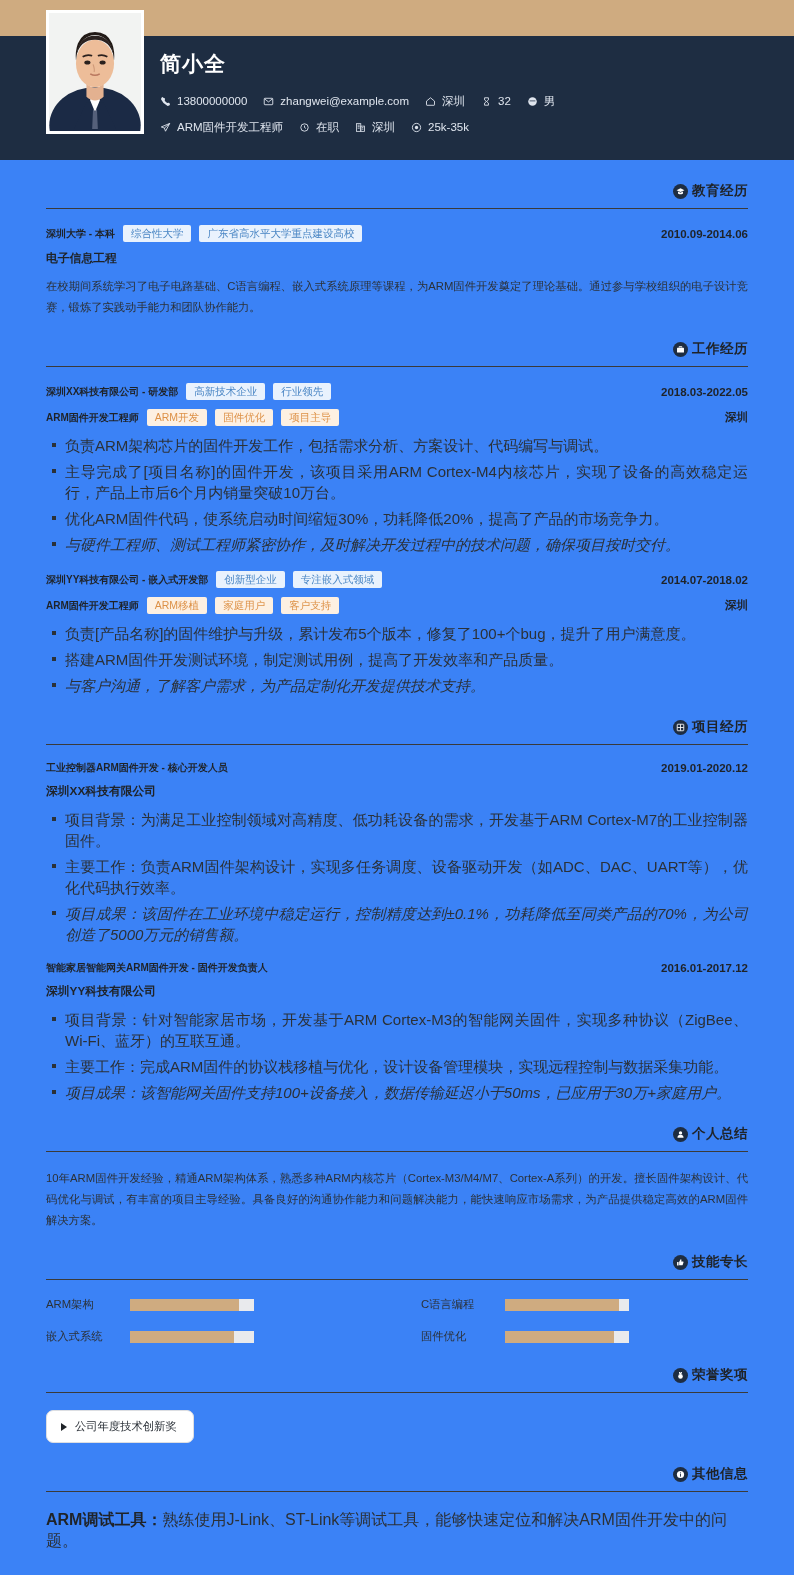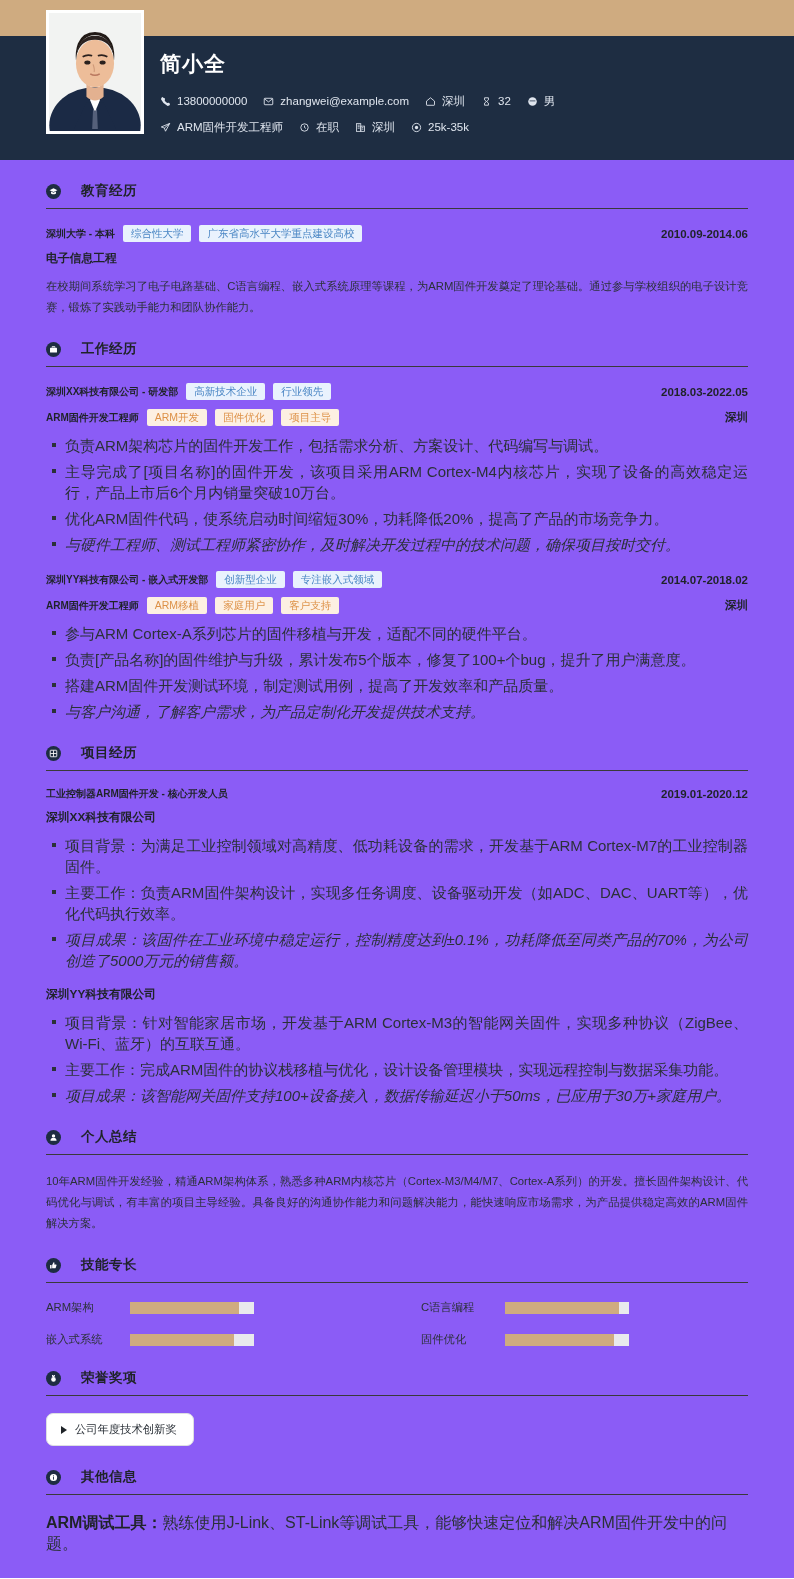--- a/index.html
+++ b/index.html
@@ -2,21 +2,21 @@
 <html><head>
 <meta charset="utf-8">
 <style>
   * { box-sizing: border-box; margin: 0; padding: 0; }
   html, body {
     width: 794px;
     background: #ffffff;
     font-family: "Liberation Sans", "DejaVu Sans", sans-serif;
     color: #1f2328;
   }
-  .page { width: 794px; position: relative; background:#8b5cf6; padding-bottom: 24px; }
+  .page { width: 794px; position: relative; background:#3b82f6; padding-bottom: 24px; }
 
   
   .banner { height: 36px; background: #cfab80; width: 100%; }
   .header {
     background: #1e2d42;
     min-height: 122px;
     padding: 14px 40px 16px 160px;
     position: relative;
     color: #ffffff;
   }
@@ -48,21 +48,21 @@
     line-height: 18px;
   }
   .meta-item { display: inline-flex; align-items: center; margin-right: 16px; white-space: nowrap; }
   .meta-item .ic { margin-right: 6px; display:inline-flex; align-items:center; }
   .meta-item .ic svg { display:block; }
 
   
   .body { padding: 0 46px; }
 
   .section { margin-top: 22px; }
-  .sec-head { display: flex; align-items: center; gap: 20px; padding-bottom: 8px; }
+  .sec-head { display: flex; align-items: center; gap: 4px; padding-bottom: 8px; justify-content: flex-end; }
   .sec-badge {
     width: 15px; height: 15px; border-radius: 50%;
     background: #1e2d42;
     display: inline-flex; align-items: center; justify-content: center;
     flex: 0 0 auto;
   }
   .sec-badge svg { display:block; }
   .sec-title { font-size: 13.5px; font-weight: 700; color: #1f2328; letter-spacing: .5px; }
   .sec-rule { height: 1px; background: #3a3a3a; width: 100%; }
 
@@ -353,21 +353,20 @@
         <div class="line">
           <div class="line-left">
             <span class="title-strong sub">ARM固件开发工程师</span>
             <span class="tag orange">ARM移植</span>
             <span class="tag orange">家庭用户</span>
             <span class="tag orange">客户支持</span>
           </div>
           <div class="line-right">深圳</div>
         </div>
         <ul class="bullets">
-          <li>参与ARM Cortex-A系列芯片的固件移植与开发，适配不同的硬件平台。</li>
           <li>负责[产品名称]的固件维护与升级，累计发布5个版本，修复了100+个bug，提升了用户满意度。</li>
           <li>搭建ARM固件开发测试环境，制定测试用例，提高了开发效率和产品质量。</li>
           <li>与客户沟通，了解客户需求，为产品定制化开发提供技术支持。</li>
         </ul>
       </div>
     </div>
 
     <div class="section">
       <div class="sec-head">
         <span class="sec-badge">
@@ -389,20 +388,26 @@
         </div>
         <div class="major">深圳XX科技有限公司</div>
         <ul class="bullets">
           <li>项目背景：为满足工业控制领域对高精度、低功耗设备的需求，开发基于ARM Cortex-M7的工业控制器固件。</li>
           <li>主要工作：负责ARM固件架构设计，实现多任务调度、设备驱动开发（如ADC、DAC、UART等），优化代码执行效率。</li>
           <li>项目成果：该固件在工业环境中稳定运行，控制精度达到±0.1%，功耗降低至同类产品的70%，为公司创造了5000万元的销售额。</li>
         </ul>
       </div>
 
       <div class="entry">
+        <div class="line">
+          <div class="line-left">
+            <span class="title-strong">智能家居智能网关ARM固件开发 - 固件开发负责人</span>
+          </div>
+          <div class="line-right">2016.01-2017.12</div>
+        </div>
         <div class="major">深圳YY科技有限公司</div>
         <ul class="bullets">
           <li>项目背景：针对智能家居市场，开发基于ARM Cortex-M3的智能网关固件，实现多种协议（ZigBee、Wi-Fi、蓝牙）的互联互通。</li>
           <li>主要工作：完成ARM固件的协议栈移植与优化，设计设备管理模块，实现远程控制与数据采集功能。</li>
           <li>项目成果：该智能网关固件支持100+设备接入，数据传输延迟小于50ms，已应用于30万+家庭用户。</li>
         </ul>
       </div>
     </div>
 
     <div class="section">

